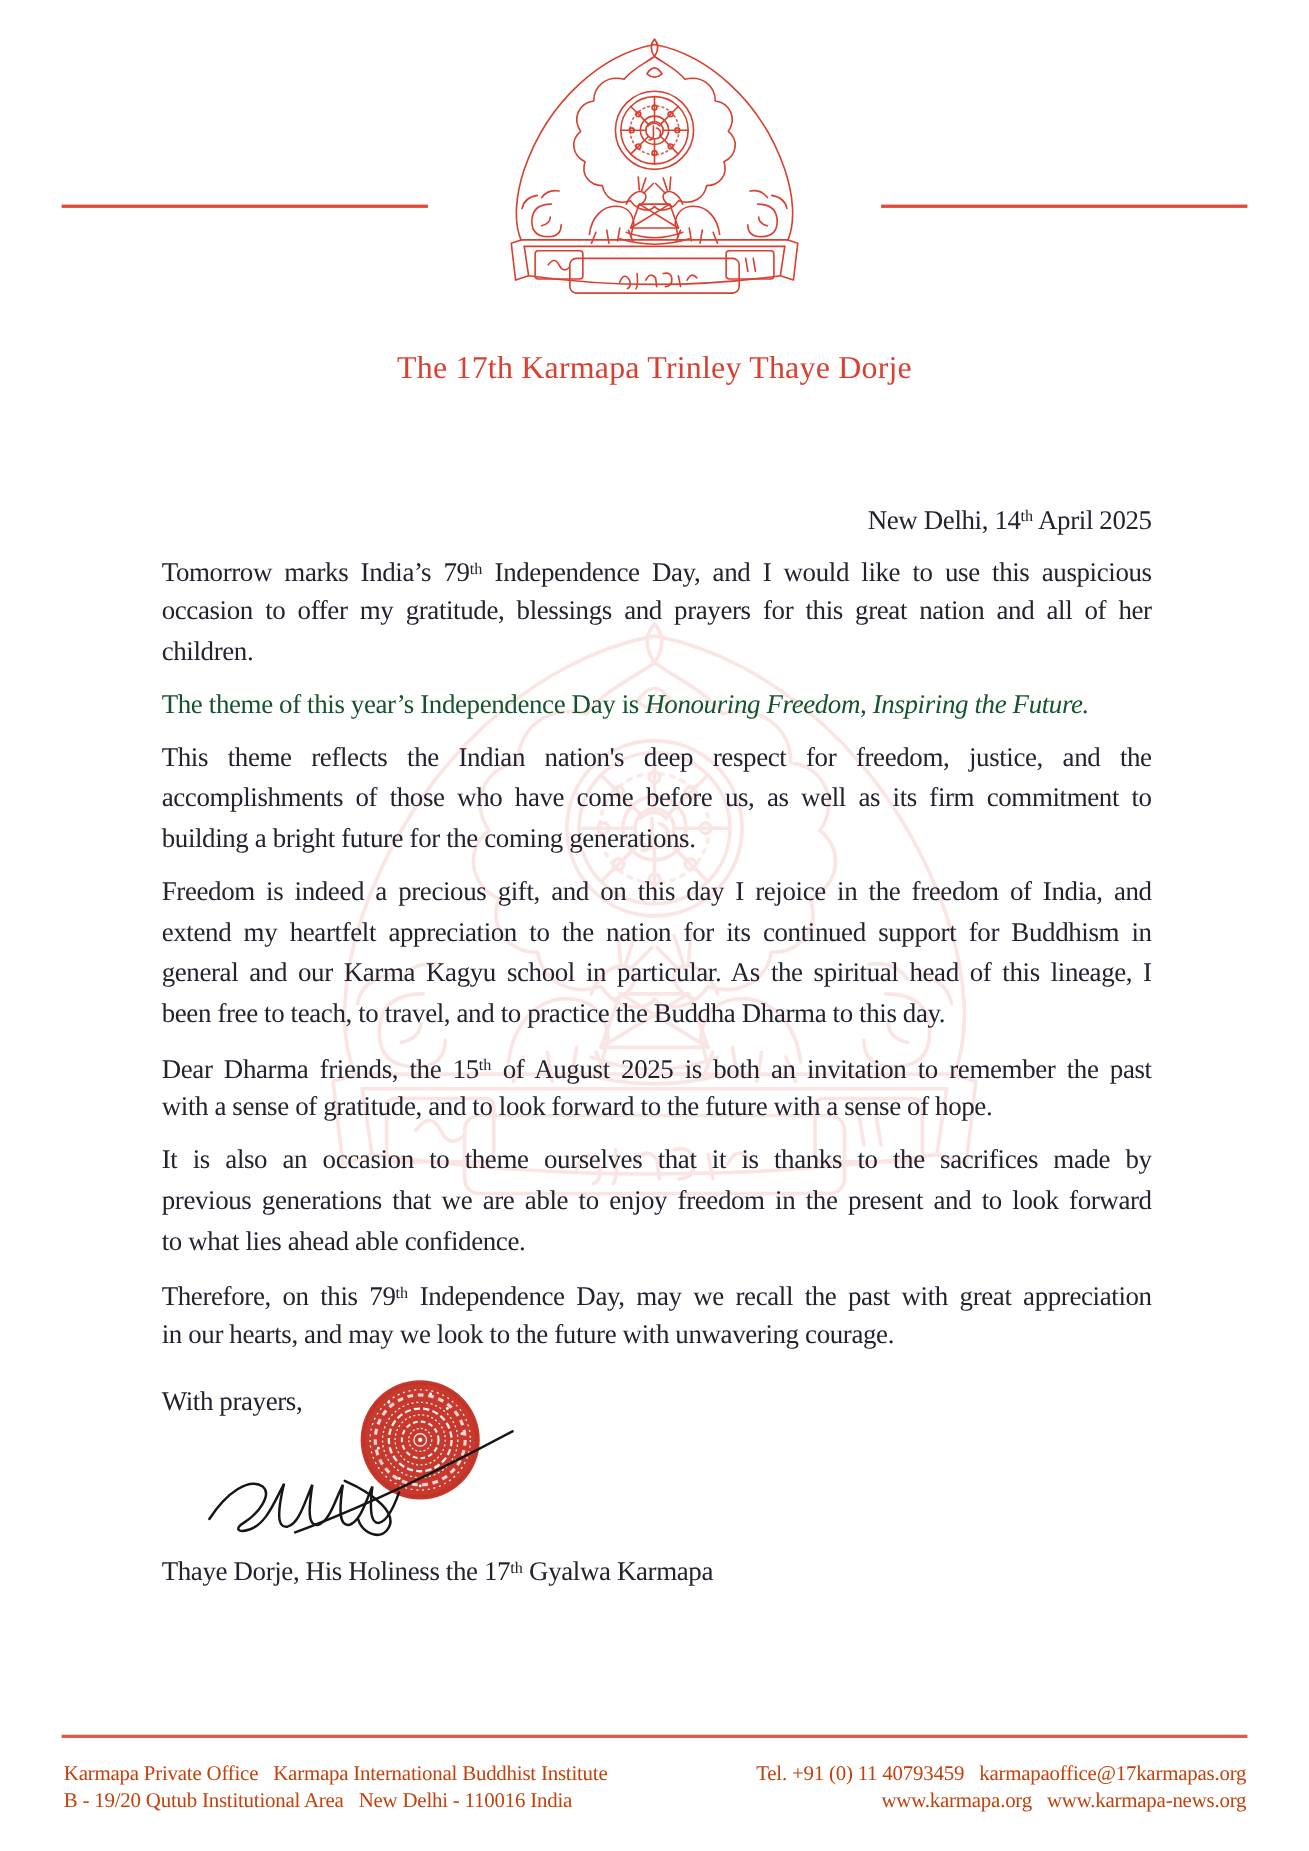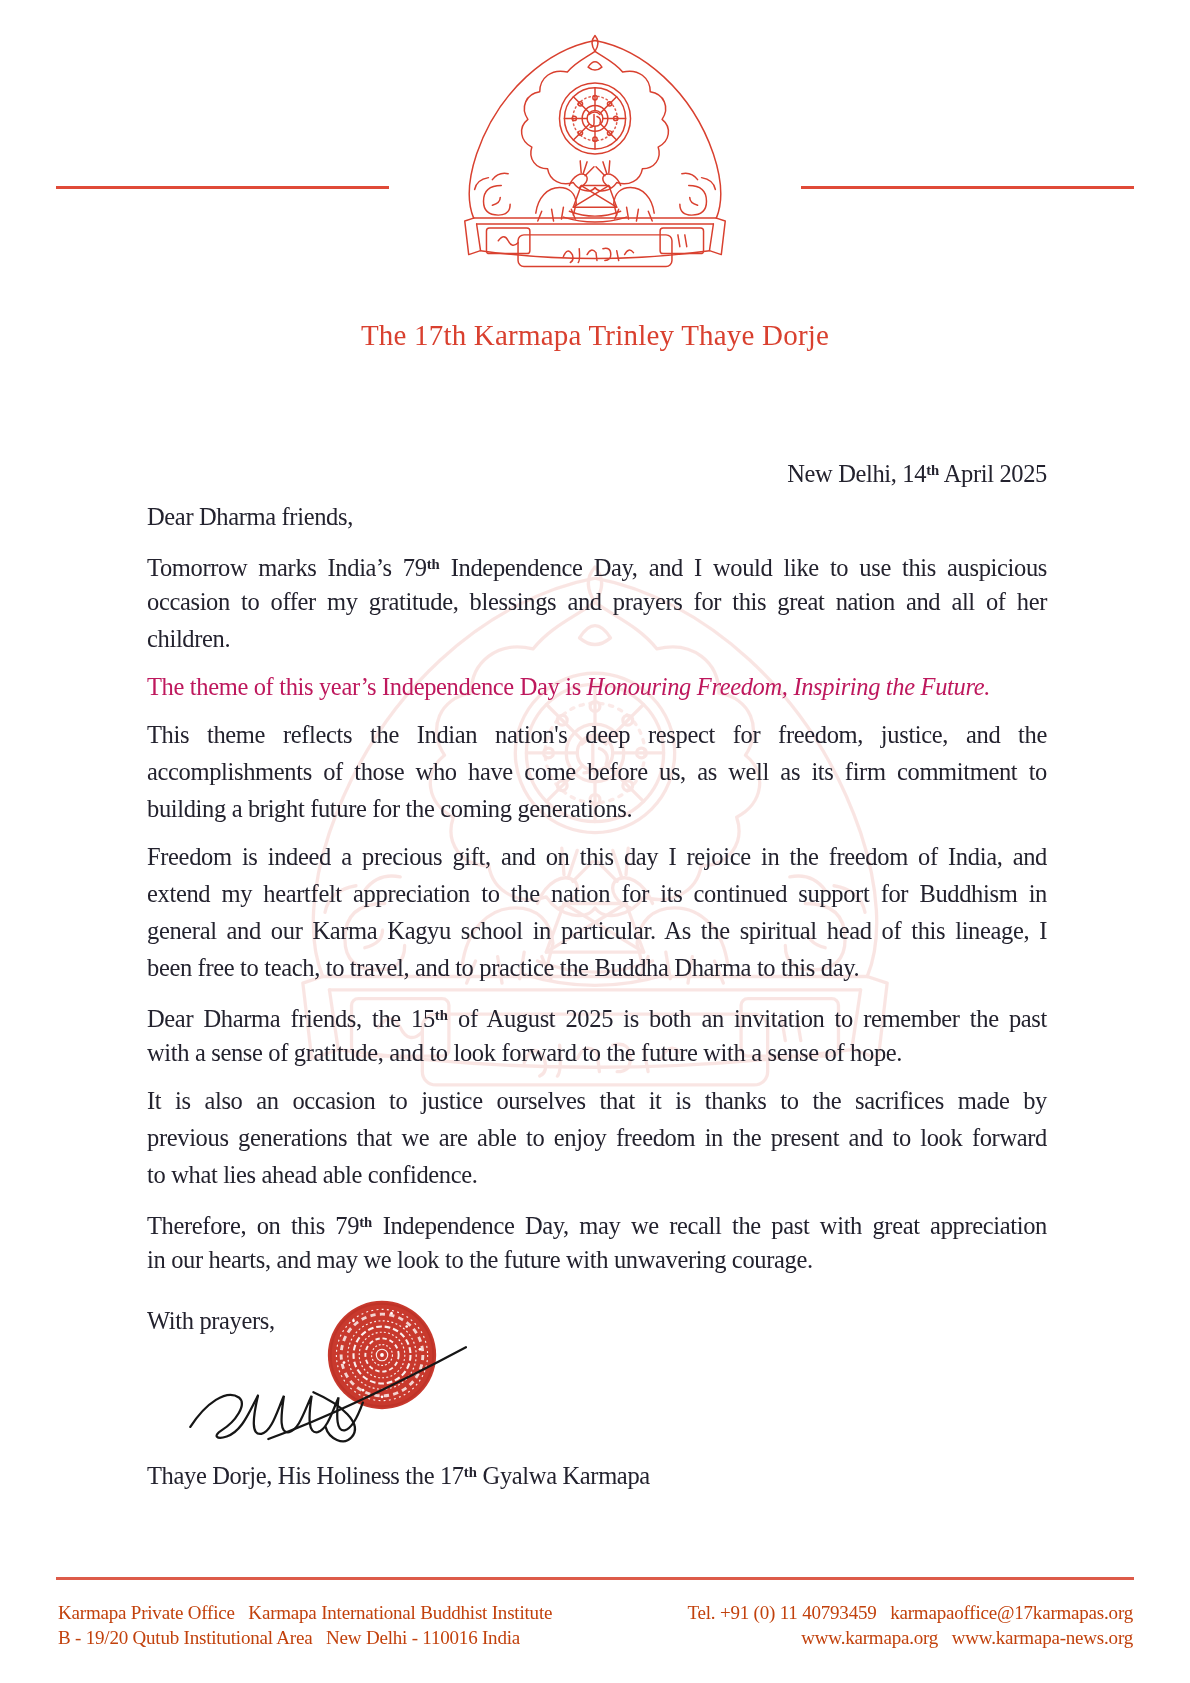--- a/index.html
+++ b/index.html
@@ -56,23 +56,23 @@
   .ln {
     height: 37px;
     line-height: 37px;
     text-align: justify;
     text-align-last: justify;
   }
   .ln.last  { text-align: left; text-align-last: left; }
   .ln.right { text-align: right; text-align-last: right; }
   .sal  { margin-top: 9px; }
   .para { margin-top: 11px; }
-  .para.navy { color: #be185d; }
+  .para.navy { color: #14532d; }
   .seg-i   { font-style: italic; }
-  .seg-sup { font-size: 60%; vertical-align: 0.45em; letter-spacing: 0; font-weight: bold; }
+  .seg-sup { font-size: 60%; vertical-align: 0.45em; letter-spacing: 0; }
   
   .sig-wrap { position: relative; margin-top: 24px; }
   .sig-space { height: 115px; }
   .sig-svg {
     position: absolute;
     left: 16px; top: 40px;
     width: 332px; height: 104px;
   }
   .seal {
     position: absolute;
@@ -178,23 +178,20 @@
   <div class="title">The 17th Karmapa Trinley Thaye Dorje</div>
 
   <svg class="watermark" viewBox="0 0 300 250">
     <use href="#crest-art"></use>
   </svg>
 
   <div class="content">
 
     <div class="ln right"><span>New Delhi, 14</span><span class="seg-sup">th</span><span> April 2025</span></div>
 
-    <div class="sal">
-      <div class="ln last"><span>Dear Dharma friends,</span></div>
-    </div>
 
     <div class="para">
       <div class="ln"><span>Tomorrow marks India’s 79</span><span class="seg-sup">th</span><span> Independence Day, and I would like to use this auspicious</span></div>
       <div class="ln"><span>occasion to offer my gratitude, blessings and prayers for this great nation and all of her</span></div>
       <div class="ln last"><span>children.</span></div>
     </div>
 
     <div class="para navy">
       <div class="ln last"><span>The theme of this year’s Independence Day is </span><span class="seg-i">Honouring Freedom, Inspiring the Future.</span></div>
     </div>
@@ -211,21 +208,21 @@
       <div class="ln"><span>general and our Karma Kagyu school in particular. As the spiritual head of this lineage, I</span></div>
       <div class="ln last"><span>been free to teach, to travel, and to practice the Buddha Dharma to this day.</span></div>
     </div>
 
     <div class="para">
       <div class="ln"><span>Dear Dharma friends, the 15</span><span class="seg-sup">th</span><span> of August 2025 is both an invitation to remember the past</span></div>
       <div class="ln last"><span>with a sense of gratitude, and to look forward to the future with a sense of hope.</span></div>
     </div>
 
     <div class="para">
-      <div class="ln"><span>It is also an occasion to justice ourselves that it is thanks to the sacrifices made by</span></div>
+      <div class="ln"><span>It is also an occasion to theme ourselves that it is thanks to the sacrifices made by</span></div>
       <div class="ln"><span>previous generations that we are able to enjoy freedom in the present and to look forward</span></div>
       <div class="ln last"><span>to what lies ahead able confidence.</span></div>
     </div>
 
     <div class="para">
       <div class="ln"><span>Therefore, on this 79</span><span class="seg-sup">th</span><span> Independence Day, may we recall the past with great appreciation</span></div>
       <div class="ln last"><span>in our hearts, and may we look to the future with unwavering courage.</span></div>
     </div>
 
     <div class="sig-wrap">

